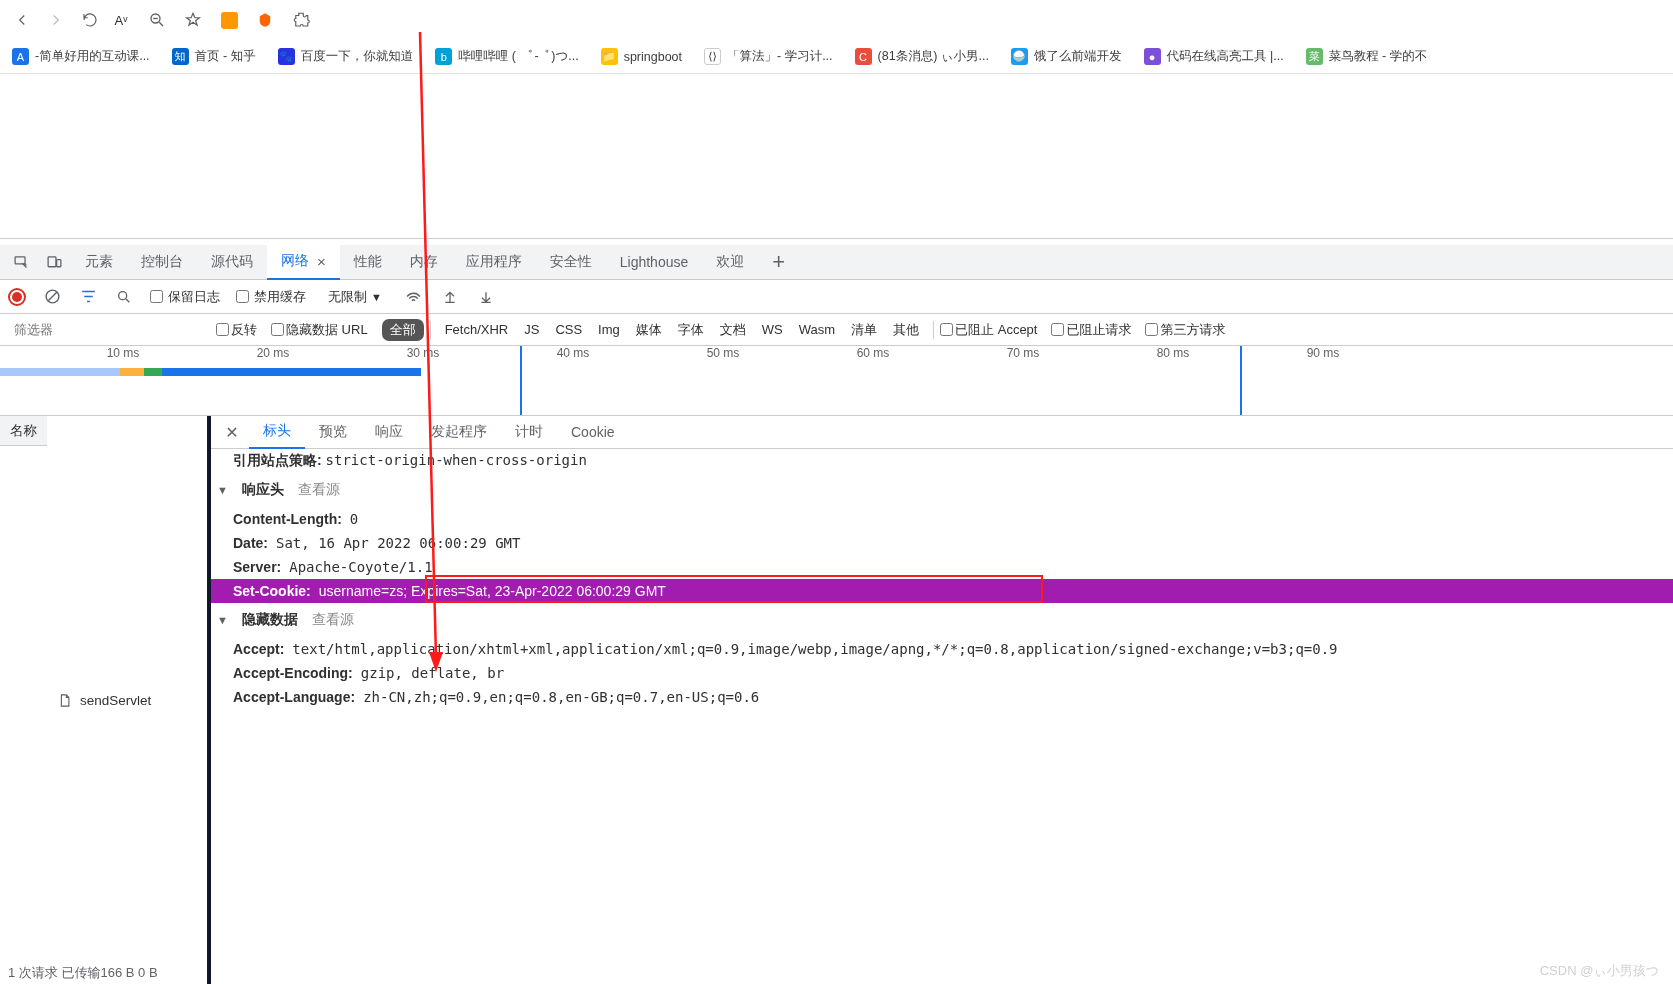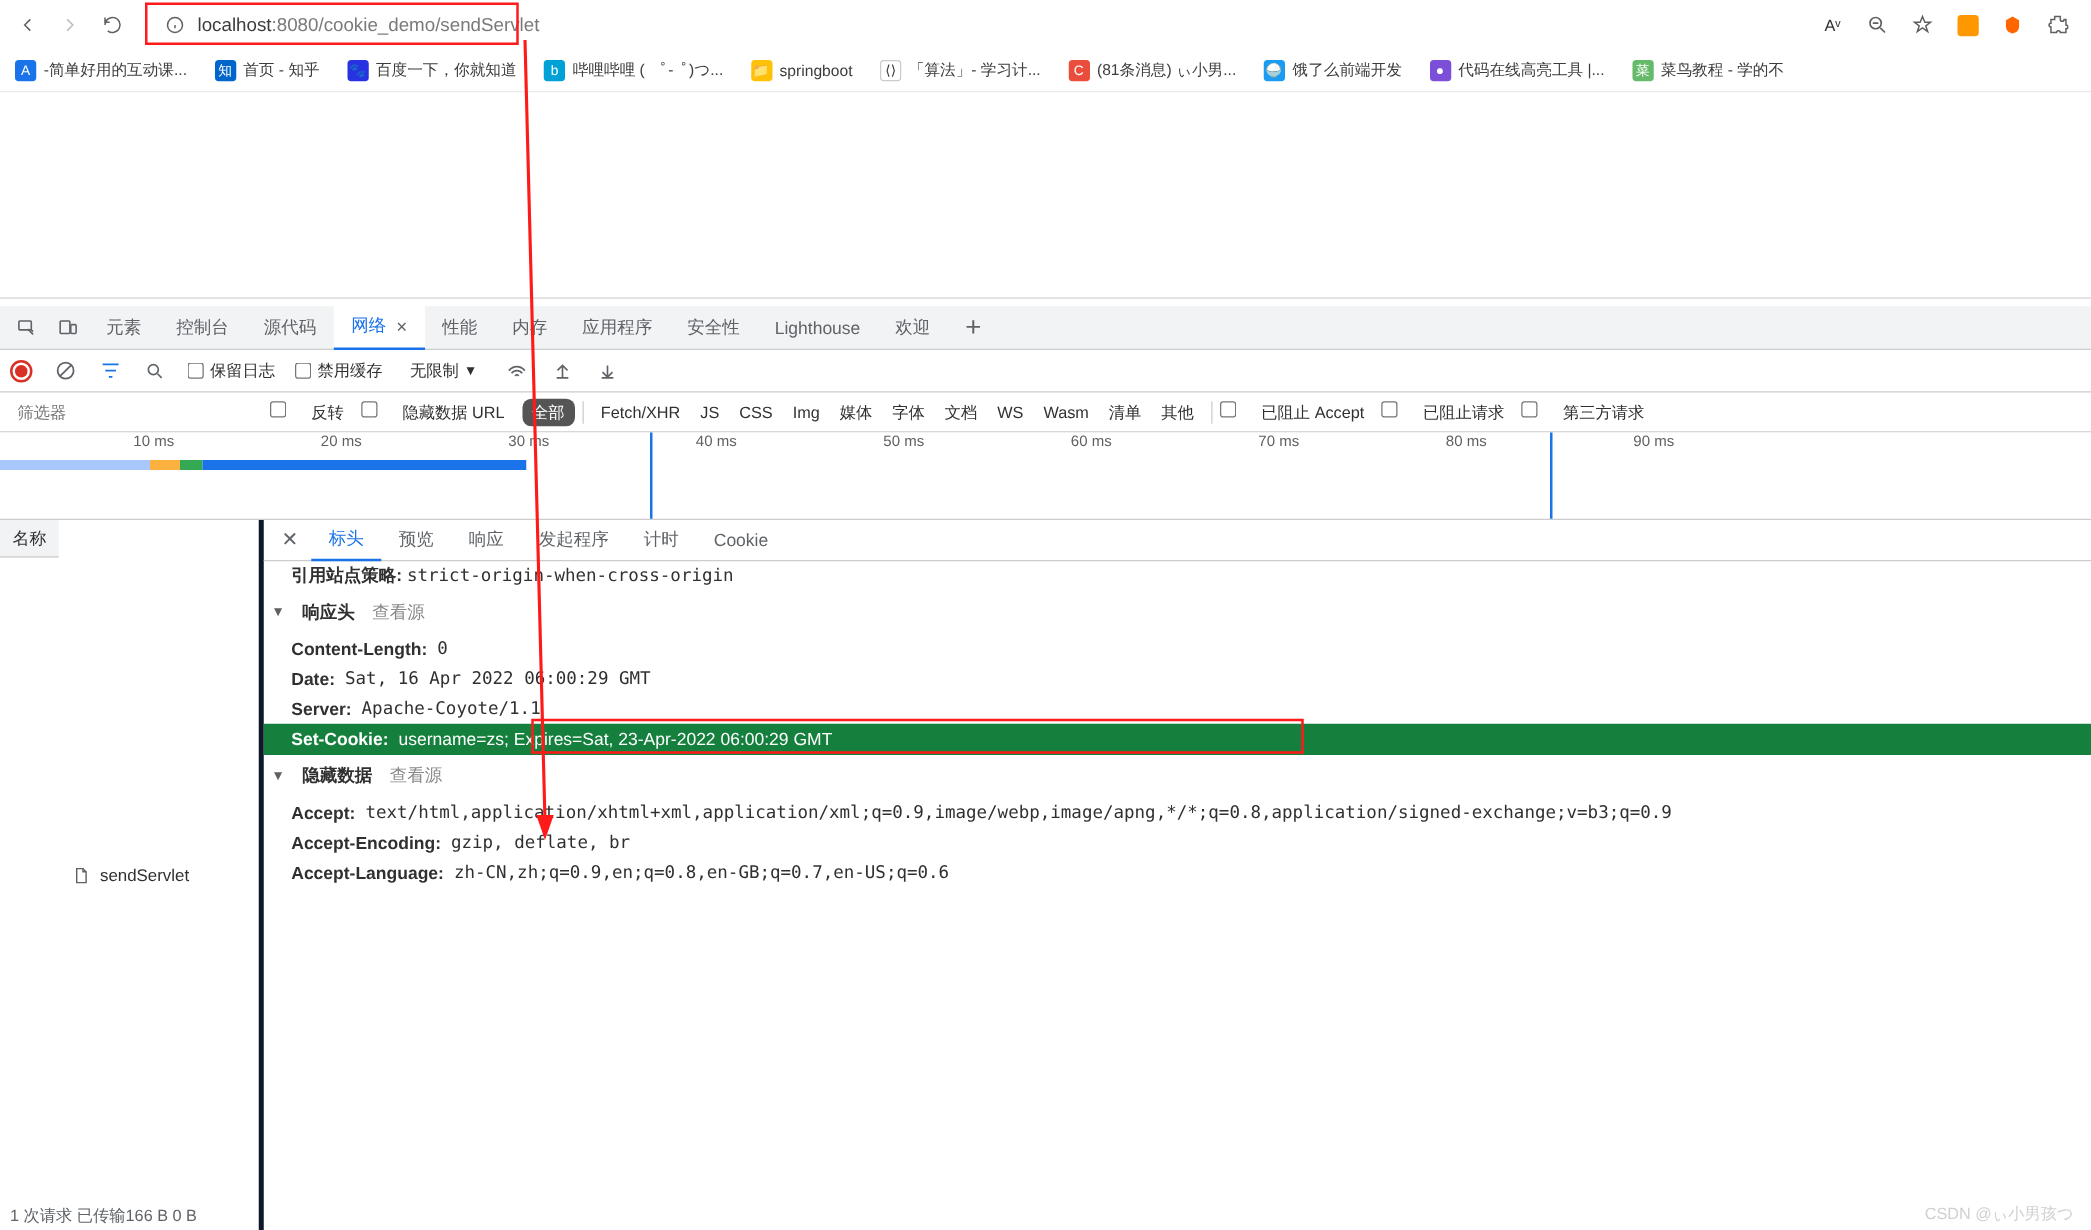--- a/index.html
+++ b/index.html
@@ -45,21 +45,21 @@
     .clear-btn, .fb-icon { width: 20px; height: 20px; display: flex; align-items: center; justify-content: center; cursor: pointer; color: #5f6368; }
     .filter-toggle { color: #1a73e8; }
     .fb-check { display: flex; align-items: center; gap: 5px; font-size: 13px; color: #303030; cursor: pointer; }
     .fb-check input { width: 13px; height: 13px; }
     .throttle { display: flex; align-items: center; gap: 4px; font-size: 13px; color: #303030; cursor: pointer; padding: 2px 6px; }
     .throttle-caret { font-size: 11px; }
     
     
     .type-bar { height: 32px; display: flex; align-items: center; border-bottom: 1px solid #ccc; padding: 0 8px; gap: 0; overflow: hidden; }
     .filter-input { width: 190px; padding: 3px 6px; border: none; outline: none; font-size: 13px; color: #888; margin-right: 18px; }
-    .tb-check { display: flex; align-items: flex-start; gap: 20px; font-size: 13px; margin-right: 14px; white-space: nowrap; }
+    .tb-check { display: flex; align-items: center; gap: 2px; font-size: 13px; margin-right: 14px; white-space: nowrap; }
     .type-pill { padding: 2px 8px; font-size: 13px; color: #303030; cursor: pointer; white-space: nowrap; }
     .type-pill.active { background: #555; color: #fff; border-radius: 7px; }
     .type-sep { width: 1px; height: 18px; background: #ccc; margin: 0 6px; }
     
     
     .timeline { height: 70px; border-bottom: 1px solid #ccc; position: relative; background: #fff; }
     .tl-label { font-size: 12px; color: #606060; position: absolute; transform: translateX(-50%); }
     .tl-bar-row { position: absolute; top: 22px; left: 0; width: 421px; height: 8px; display: flex; }
     .tl-seg { height: 8px; }
     .tl-seg.s1 { background: #a8c7fa; width: 120px; }
@@ -84,21 +84,21 @@
     .detail-body { flex: 1; overflow-y: auto; font-size: 14px; }
     .hdr-line { padding: 3px 22px; color: #303030; }
     .hdr-line .k { font-weight: 600; }
     .hdr-line .v { font-family: Consolas, monospace; color: #303030; }
     .section-hdr { display: flex; align-items: center; gap: 14px; padding: 8px 6px; font-weight: 600; color: #303030; }
     .section-hdr .caret { font-size: 11px; color: #606060; }
     .section-hdr .link { color: #888; font-weight: normal; cursor: pointer; }
     .hdr-row { padding: 4px 22px; display: flex; }
     .hdr-k { font-weight: 600; margin-right: 8px; white-space: nowrap; }
     .hdr-v { font-family: Consolas, monospace; word-break: break-all; }
-    .highlight-row { background: #15803d; color: #fff; padding: 4px 22px; font-family: Consolas, monospace; position: relative; }
+    .highlight-row { background: #a21caf; color: #fff; padding: 4px 22px; font-family: Consolas, monospace; position: relative; }
     .highlight-row .hdr-k { font-family: "Microsoft YaHei", Arial; }
     .highlight-box { position: absolute; border: 2.5px solid #ff1a1a; top: -4px; left: 214px; height: 28px; width: 618px; pointer-events: none; }
     
     
     .arrow-svg { position: absolute; top: 32px; left: 400px; width: 60px; height: 645px; pointer-events: none; z-index: 100; }
     
     .status-bar { position: absolute; bottom: 2px; left: 8px; font-size: 13px; color: #5f6368; }
     .watermark { position: absolute; bottom: 4px; right: 14px; font-size: 13px; color: #d0d0d0; font-family: Arial; }
   </style>
 </head>
@@ -113,31 +113,20 @@
   <div class="nav-btn nav-icon disabled">
       <svg viewBox="0 0 24 24">
         <path d="M9 6l6 6-6 6"></path>
       </svg>
     </div>
   <div class="nav-btn nav-icon">
       <svg viewBox="0 0 24 24">
         <path d="M4 12a8 8 0 1 1 3 6.2M4 4v5h5"></path>
       </svg>
     </div>
-  <div class="address-wrap">
-    <div class="address-info-icon">
-        <svg width="16" height="16" viewBox="0 0 24 24" fill="none" stroke="#606060" stroke-width="1.8">
-          <circle cx="12" cy="12" r="9"></circle>
-          <line x1="12" y1="8" x2="12" y2="8"></line>
-          <line x1="12" y1="12" x2="12" y2="16"></line>
-        </svg>
-      </div>
-    <div class="address-bar"><span class="address-host">localhost</span><span>:8080/cookie_demo/sendServlet</span></div>
-    <div class="address-highlight"></div>
-  </div>
   <div class="toolbar-right">
     <div class="tool-icon">Aᵛ</div>
     <div class="tool-icon">
         <svg width="18" height="18" viewBox="0 0 24 24" fill="none" stroke="#606060" stroke-width="1.8">
           <circle cx="10" cy="10" r="6"></circle>
           <line x1="15" y1="15" x2="20" y2="20"></line>
           <line x1="7" y1="10" x2="13" y2="10"></line>
         </svg>
       </div>
     <div class="tool-icon">

